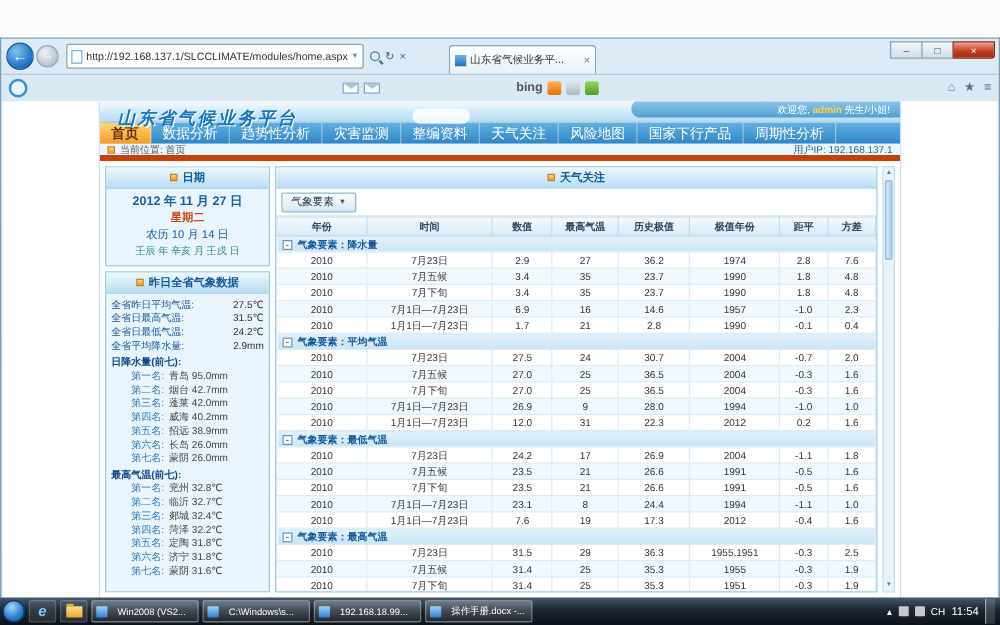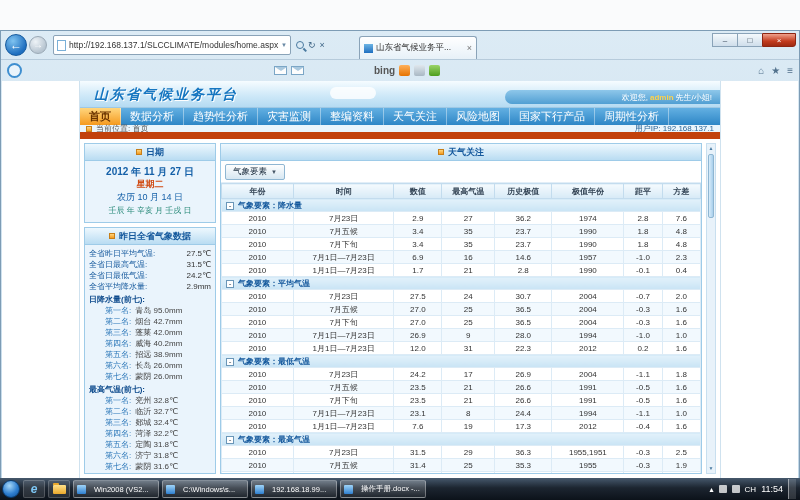--- a/index.html
+++ b/index.html
@@ -32,46 +32,46 @@
   .win-btn{width:25px;height:14px;border:1px solid #8aa3b8;border-right-width:0;
     background:linear-gradient(#f4f9fc,#cfdeeb);font-size:8px;color:#345;
     display:flex;align-items:center;justify-content:center;}
   .win-btn.close{width:34px;border-right-width:1px;background:linear-gradient(#f0a18c,#c23b1e 60%,#9e2a12);
     color:#fff;border-color:#8d2512;border-radius:0 0 3px 0;}
   .chrome-row2{height:22px;display:flex;align-items:center;padding:0 6px;border-top:1px solid #b6cbdb;}
   .ring-ico{width:15px;height:15px;border-radius:50%;border:2px solid #3f8fd0;background:#eaf4fb;}
   .mail-ico{width:13px;height:9px;background:#fdfdfd;border:1px solid #7ba6c6;position:relative;margin-left:4px;}
   .mail-ico::after{content:"";position:absolute;left:0;top:0;border-left:6px solid transparent;border-right:6px solid transparent;border-top:4px solid #a9c8de;}
   .mailgroup{margin-left:248px;display:flex;}
-  .binggroup{margin-left:70px;display:flex;align-items:center;gap:4px;}
+  .binggroup{margin-left:109px;display:flex;align-items:center;gap:4px;}
   .bing-txt{font-size:10px;font-weight:bold;color:#555;}
   .sq{width:11px;height:11px;border-radius:2px;}
   .sq.orange{background:linear-gradient(#ffb05a,#e67300);}
   .sq.green{background:linear-gradient(#9bd468,#4d9e1e);}
   .sq.gray{background:linear-gradient(#dfe7ed,#a9b8c4);}
   .row2-right{margin-left:auto;display:flex;align-items:center;gap:7px;font-size:10px;color:#51718c;}
 
   
   .viewport{position:absolute;top:50px;left:1px;width:796px;height:397px;background:#fff;overflow:hidden;}
   .site{width:642px;height:100%;margin:0 auto;background:#fff;
     border-left:1px solid #cfe2ef;border-right:1px solid #cfe2ef;display:flex;flex-direction:column;overflow:hidden;}
-  .site-header{height:27px;flex:0 0 auto;position:relative;border-bottom:1px solid #9ec8e4;
+  .site-header{height:17px;flex:0 0 auto;position:relative;border-bottom:1px solid #9ec8e4;
     background:linear-gradient(#f6fcff,#cfe9f8 55%,#b5dbf2);}
   .cloud{position:absolute;left:250px;top:6px;width:46px;height:12px;border-radius:10px;background:rgba(255,255,255,.8);}
   .site-title{position:absolute;left:14px;top:5px;font-size:14px;font-weight:bold;font-style:italic;
     color:#1676c0;letter-spacing:2px;text-shadow:1px 1px 0 #fff;}
   .welcome{position:absolute;right:0;bottom:3px;width:215px;height:14px;
     background:linear-gradient(#8ec7ea,#519fd3);border-radius:8px 0 0 8px;
     display:flex;align-items:center;justify-content:flex-end;padding:0 8px;font-size:8px;color:#fff;gap:2px;}
   .welcome .user{color:#ffd24a;font-weight:bold;text-align:center;}
   .nav{height:17px;flex:0 0 auto;background:linear-gradient(#63b0e2,#2e86c6);display:flex;}
   .nav-item{padding:0 9px;font-size:11px;color:#fff;display:flex;align-items:center;
     border-right:1px solid rgba(255,255,255,.4);cursor:default;}
   .nav-item.active{background:linear-gradient(#ffd67e,#f59a1e);color:#6b3400;font-weight:bold;}
-  .infobar{height:14px;flex:0 0 auto;background:#eaf5fc;border-bottom:7px solid #c2410c;
+  .infobar{height:14px;flex:0 0 auto;background:#eaf5fc;border-bottom:5px solid #c2410c;
     display:flex;align-items:center;font-size:8px;color:#555;padding:0 6px;gap:4px;}
   .mini-ico{width:6px;height:6px;background:linear-gradient(#ffd67e,#f59a1e);border:1px solid #c77f1a;flex:0 0 auto;}
   .infobar .right{margin-left:auto;color:#2a6496;display:flex;gap:12px;}
 
   .content{flex:1;display:flex;gap:4px;padding:4px;overflow:hidden;background:#fff;}
   .sidebar{width:132px;flex:0 0 auto;display:flex;flex-direction:column;gap:4px;overflow:hidden;}
   .panel{border:1px solid #9ecbe8;background:#eaf4fc;}
   .panel-h{height:17px;background:linear-gradient(#eef8fe,#b9dcf2);border-bottom:1px solid #9ecbe8;
     display:flex;align-items:center;padding:0 4px;font-size:9px;font-weight:bold;color:#14589c;gap:4px;justify-content:center;}
   .date-body{padding:4px 0 5px;text-align:center;font-size:9px;line-height:13px;}

